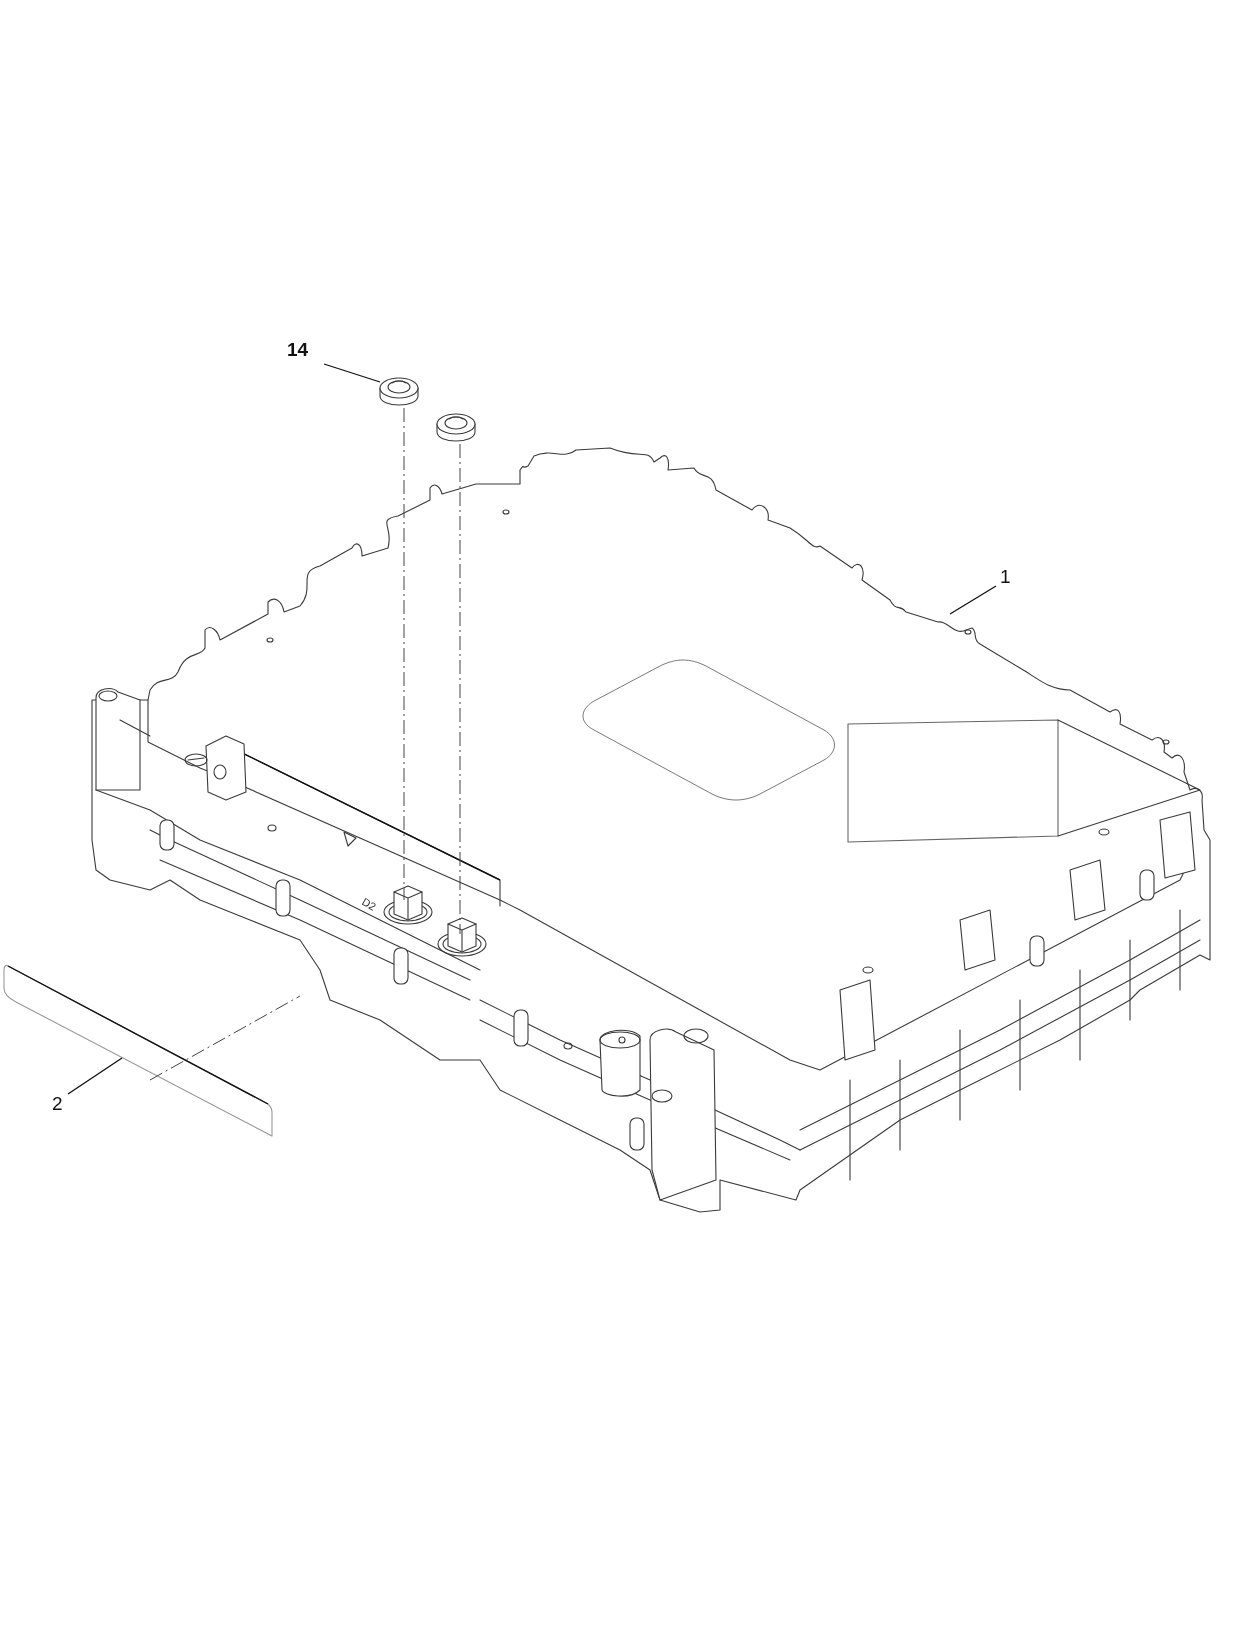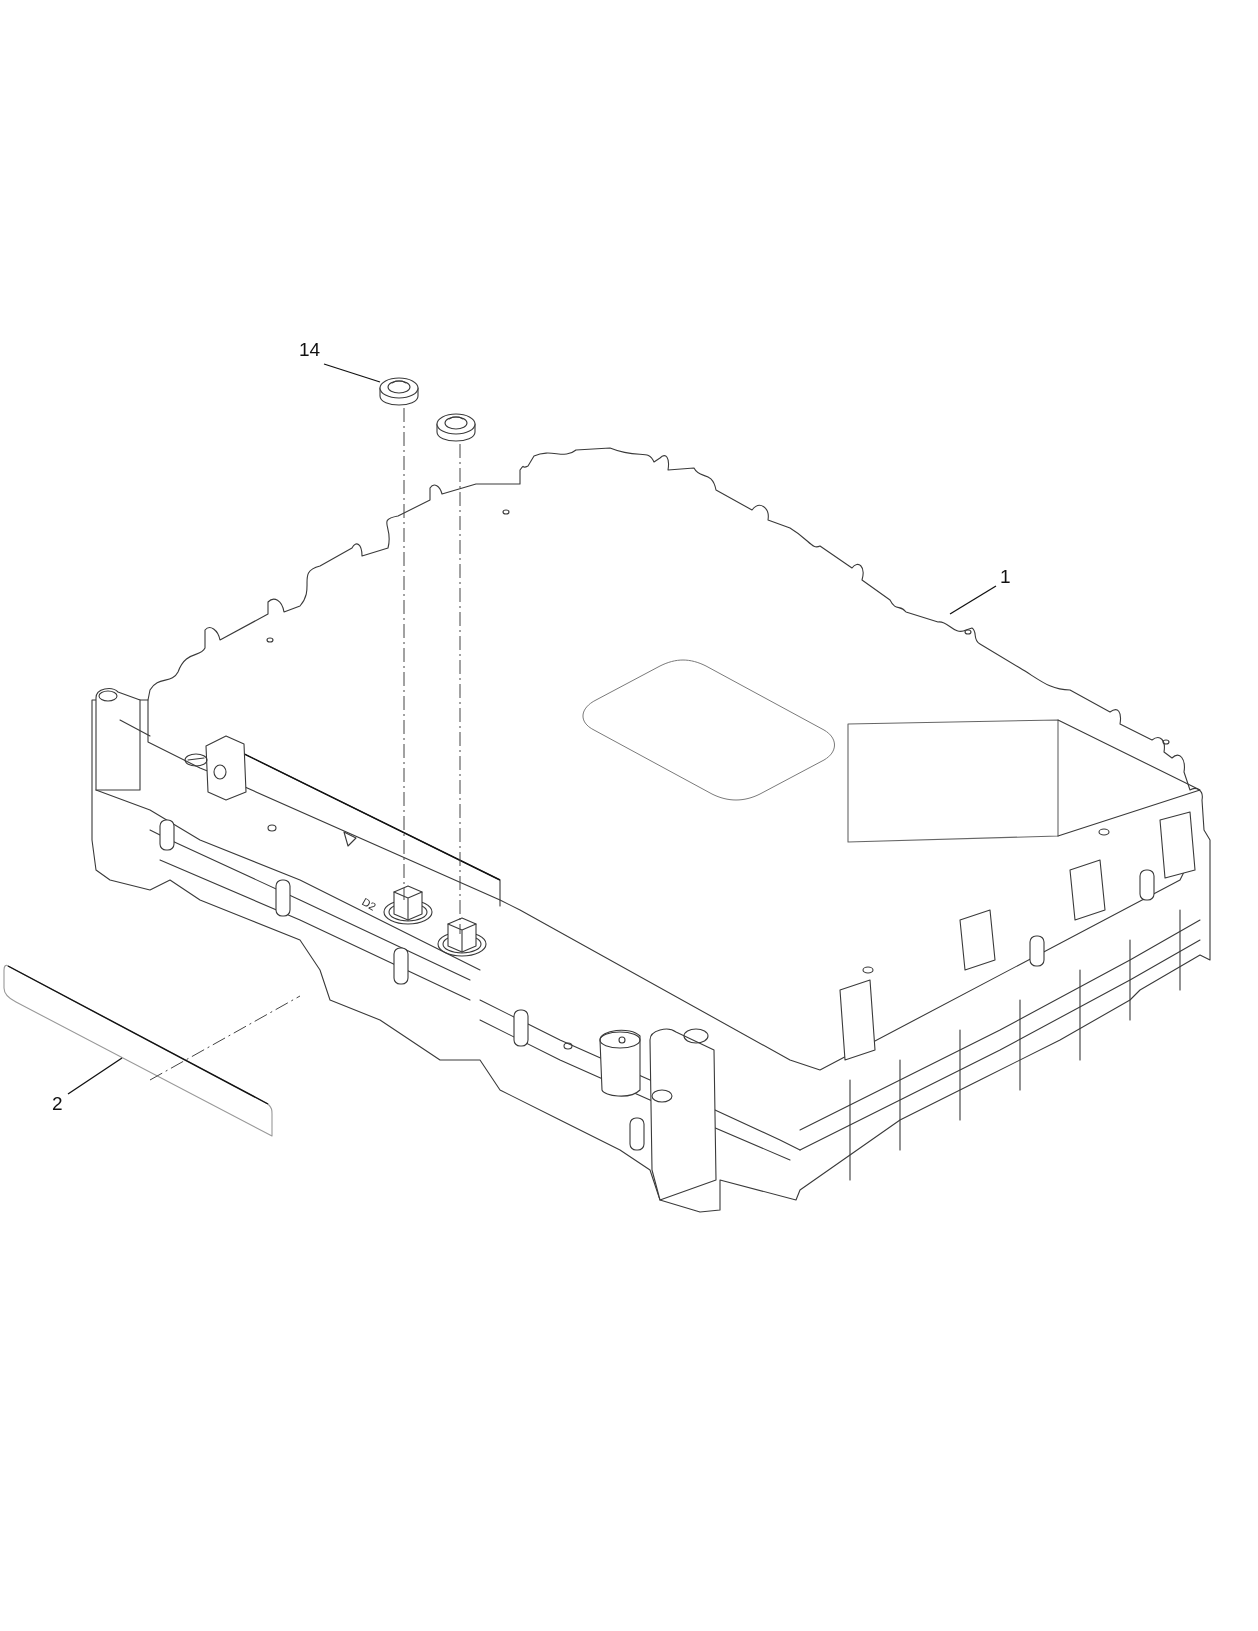--- a/index.html
+++ b/index.html
@@ -187,17 +187,17 @@
 
   <path class="dash" d="M 404 408 L 404 900"></path>
   <path class="dash" d="M 460 444 L 460 934"></path>
   <path class="dash" d="M 150 1080 L 300 996"></path>
 
   <path class="leader" d="M 324 364 L 380 382"></path>
   <path class="leader" d="M 996 586 L 950 614"></path>
   <path class="leader" d="M 68 1094 L 122 1058"></path>
 </svg>
 
-<div class="callout" style="left:299px; top:340px;">14</div>
+<div class="callout" style="left:287px; top:340px;font-weight:bold;">14</div>
 <div class="callout" style="left:1000px; top:567px;">1</div>
 <div class="callout" style="left:52px; top:1094px;">2</div>
 
 <div class="tiny-mark" style="left:362px; top:898px;">D2</div>
 
 </body></html>

